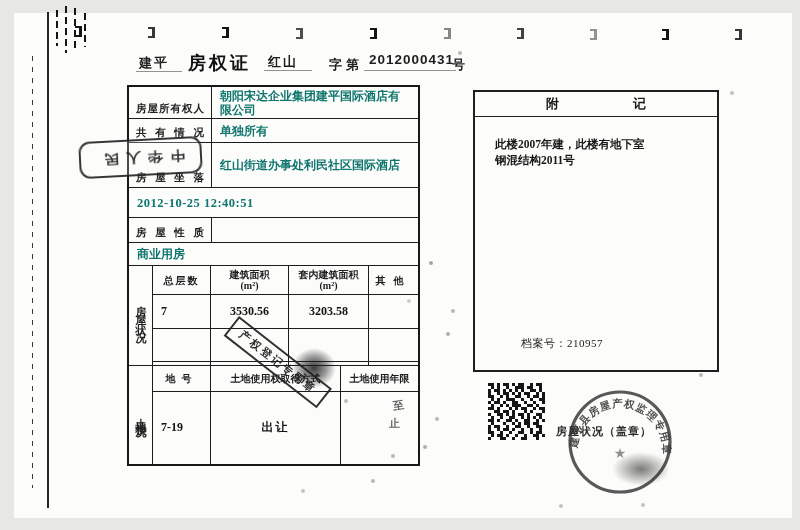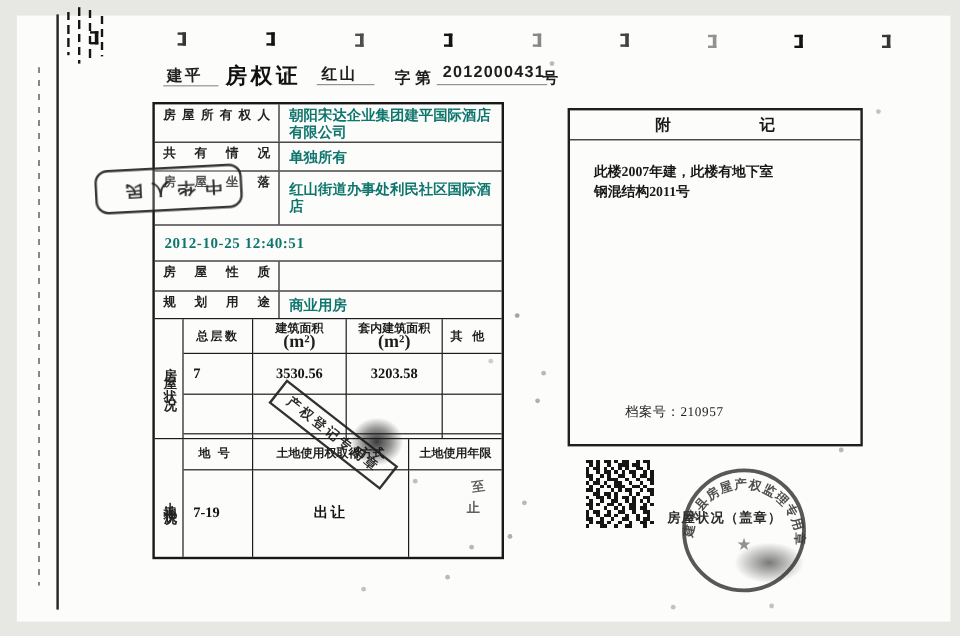--- a/index.html
+++ b/index.html
@@ -34,41 +34,41 @@
   .t-zidi{left:329px;top:56px;font-size:13px;font-weight:700;letter-spacing:4px;}
   .t-serial{left:369px;top:52px;font-size:13.5px;font-weight:700;letter-spacing:1px;font-family:"Liberation Sans",sans-serif;}
   .t-hao{left:452px;top:56px;font-size:13px;font-weight:700;}
   .t-u{height:1px;background:rgba(20,20,20,.45);}
 
   
   .maintab{left:127px;top:85px;width:293px;height:381px;border:2px solid #181818;
            box-sizing:border-box;display:flex;flex-direction:column;background:rgba(255,255,255,.2);}
   .trow{display:flex;border-bottom:1px solid #1c1c1c;box-sizing:border-box;}
   .trow:last-child{border-bottom:none;}
-  .tlabel{width:104px;border-right:1px solid #1c1c1c;box-sizing:border-box;
-          display:flex;align-items:flex-start;padding:2px 7px;}
+  .tlabel{width:83px;border-right:1px solid #1c1c1c;box-sizing:border-box;
+          display:flex;align-items:flex-end;padding:2px 7px;}
   .tlabel span{display:block;width:100%;font-size:10.5px;font-weight:700;color:#222;
           text-align:justify;text-align-last:justify;}
   .tval{flex:1;display:flex;align-items:center;padding:2px 8px;font-size:12px;font-weight:700;color:#0f766e;line-height:14px;}
   .r1{height:32px;}.r2{height:24px;}.r3{height:45px;}.r4{height:30px;}.r5{height:25px;}.r6{height:23px;}
   .rsec{flex:1;display:flex;border-bottom:none;}
   .sec-house{height:129px;border-bottom:1px solid #1c1c1c;}
   .vlab{width:24px;border-right:1px solid #1c1c1c;box-sizing:border-box;display:flex;
         align-items:center;justify-content:center;}
   .vlab span{writing-mode:vertical-rl;text-orientation:upright;font-size:11px;font-weight:700;
         letter-spacing:9px;color:#222;}
   .sec-land .vlab span{letter-spacing:3px;}
   .hgrid{flex:1;display:grid;grid-template-columns:58px 78px 80px 1fr;grid-template-rows:29px 34px 33px 1fr;}
   .lgrid{flex:1;display:grid;grid-template-columns:58px 130px 1fr;grid-template-rows:26px 1fr;}
   .gc{border-right:1px solid #1c1c1c;border-bottom:1px solid #1c1c1c;box-sizing:border-box;
       display:flex;align-items:center;justify-content:center;overflow:hidden;}
   .gc.lastcol{border-right:none;}
   .gc.lastrow{border-bottom:none;}
   .gh{flex-direction:column;font-size:10px;font-weight:700;line-height:11px;text-align:center;color:#1e1e1e;}
-  .gh .unit{font-size:15px;font-weight:700;}
+  .gh .unit{font-size:10px;font-weight:700;}
   .gd{font-size:12px;font-weight:700;color:#141414;}
   .gd.alignleft{justify-content:flex-start;padding-left:8px;}
   .sp2{letter-spacing:2px;} .sp6{letter-spacing:6px;} .sp8{letter-spacing:8px;}
 
   .termcell{position:relative;}
   .term-mark{position:absolute;font-size:11px;font-weight:700;color:#3a3a3a;opacity:.8;}
   .term-from{right:14px;top:6px;transform:rotate(-8deg);}
   .term-end{right:18px;top:24px;}
 
   
@@ -153,23 +153,20 @@
     <div class="trow r4">
       <div class="tval" style="letter-spacing:.5px;font-size:12.5px;">2012-10-25 12:40:51</div>
     </div>
     <div class="trow r5">
       <div class="tlabel">
           <span>房屋性质</span>
         </div>
       <div class="tval"></div>
     </div>
     <div class="trow r6">
-      <div class="tlabel">
-          <span>规划用途</span>
-        </div>
       <div class="tval">商业用房</div>
     </div>
 
     <div class="trow rsec sec-house">
       <div class="vlab">
           <span>房屋状况</span>
         </div>
       <div class="hgrid">
         <div class="gc gh sp2">
             <span>总层数</span>

